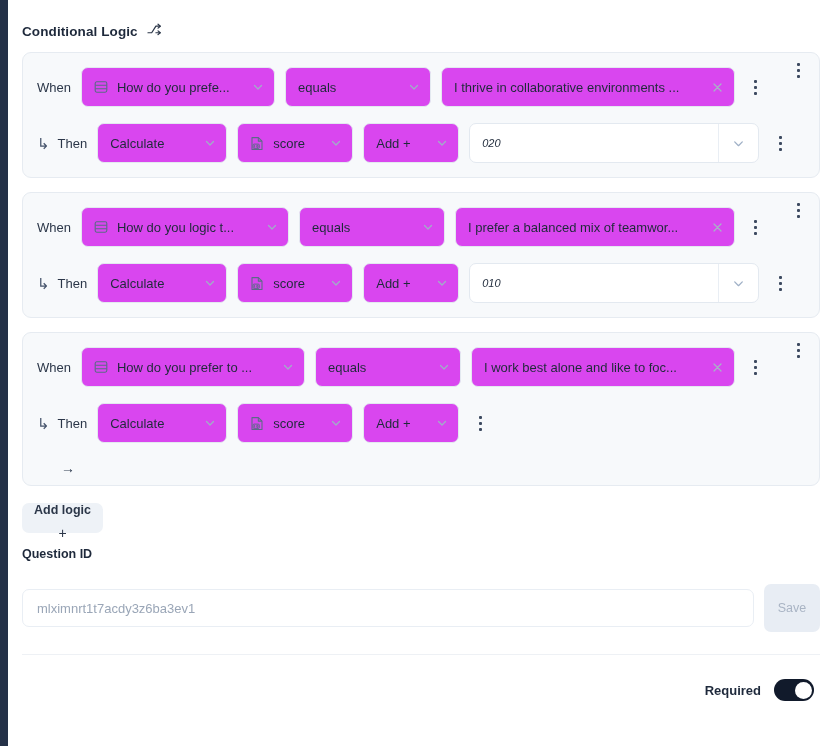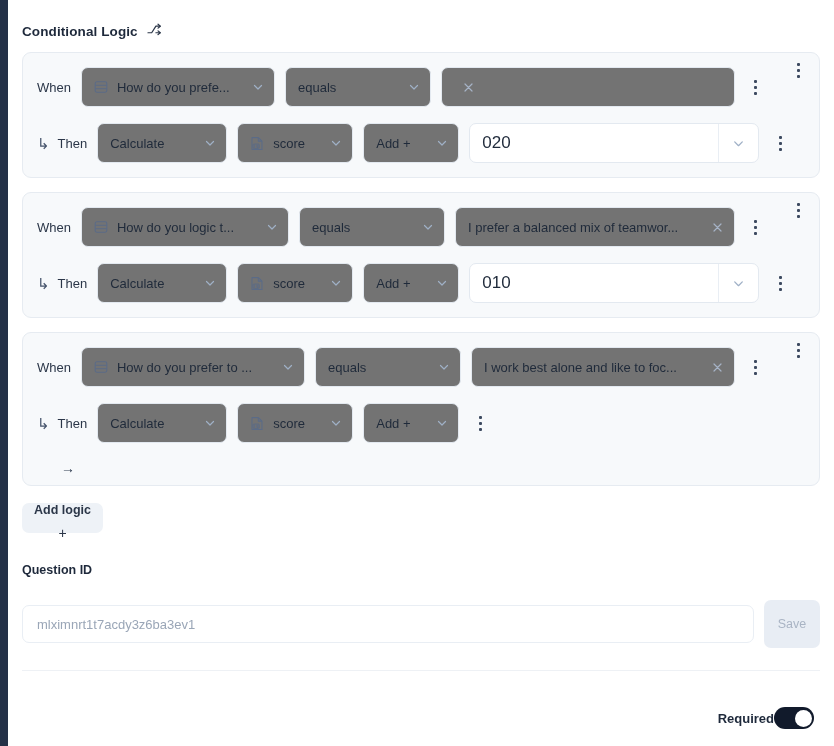--- a/index.html
+++ b/index.html
@@ -87,21 +87,21 @@
     font-size: 15px;
     line-height: 1;
     display: inline-block;
   }
 
   
   .field {
     display: flex;
     align-items: center;
     height: 40px;
-    background: #737373;
+    background: #d946ef;
     border: 1px solid #e3e9f0;
     border-radius: 7px;
     padding: 0 10px 0 12px;
     font-size: 13px;
     color: #1f2a3a;
     white-space: nowrap;
     overflow: hidden;
   }
   .field .txt {
     flex: 1;
@@ -136,22 +136,23 @@
     background: #ffffff;
     border: 1px solid #e3e9f0;
     border-radius: 7px;
     overflow: hidden;
   }
   .combo .val {
     flex: 1;
     display: flex;
     align-items: center;
     padding: 0 12px;
-    font-size: 17px;
+    font-size: 11px;
     color: #1f2a3a;
+    font-style: italic;
   }
   .combo .combo-arrow {
     flex: 0 0 40px;
     border-left: 1px solid #e9eef4;
     display: flex;
     align-items: center;
     justify-content: center;
   }
 
   
@@ -219,21 +220,21 @@
     font-weight: bold;
     color: #2b3648;
     cursor: pointer;
     font-family: "Liberation Sans", sans-serif;
     flex-direction: column;
   }
   .add-logic .plus { font-size: 14px; font-weight: normal; line-height: 1; }
 
   
   .qid-label {
-    margin-top: 30px;
+    margin-top: 14px;
     font-size: 12.5px;
     font-weight: bold;
     color: #1e293b;
   }
   .qid-row {
     display: flex;
     align-items: center;
     gap: 10px;
     margin-top: 23px;
   }
@@ -266,21 +267,22 @@
     margin-top: 22px;
     height: 1px;
     background: #eef1f5;
   }
 
   
   .required-row {
     display: flex;
     align-items: center;
     justify-content: flex-end;
-    margin-top: 36px;
+    gap: 13px;
+    margin-top: 24px;
     padding-right: 6px;
   }
   .required-label {
     font-size: 13px;
     font-weight: bold;
     color: #1e293b;
   }
   .toggle {
     width: 40px; height: 22px;
     border-radius: 11px;
@@ -348,20 +350,21 @@
         <div class="field" style="width:146px">
           <span class="txt">equals</span>
           <span class="chev">
             <svg width="12" height="12" viewBox="0 0 12 12" fill="none">
                 <path d="M2.5 4.5 L6 8 L9.5 4.5" stroke="#9fb0c6" stroke-width="1.2" stroke-linecap="round" stroke-linejoin="round"></path>
               </svg>
           </span>
         </div>
 
         <div class="field" style="width:294px">
+          <span class="txt">I thrive in collaborative environments ...</span>
           <span class="clear-x">
             <svg width="13" height="13" viewBox="0 0 13 13" fill="none">
                 <path d="M3 3 L10 10 M10 3 L3 10" stroke="#a6b3c6" stroke-width="1.2" stroke-linecap="round"></path>
               </svg>
           </span>
         </div>
 
         <div class="kebab">
             <i></i>
             <i></i>

